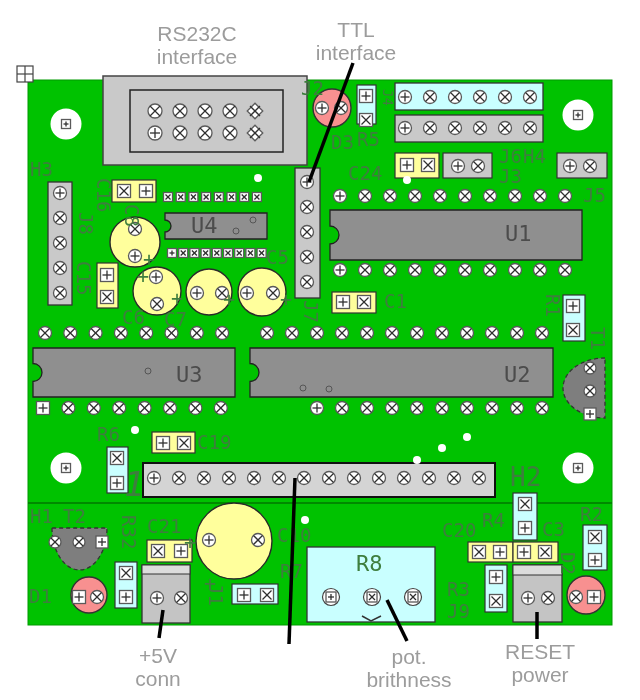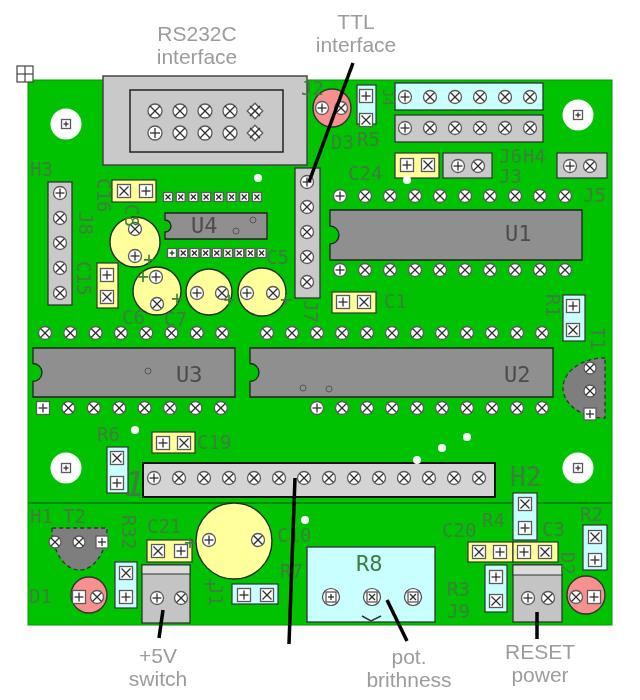--- a/index.html
+++ b/index.html
@@ -806,27 +806,27 @@
       <line x1="163" y1="610" x2="159" y2="638" stroke="#000000" stroke-width="3.5"></line>
       <line x1="295" y1="478" x2="289" y2="644" stroke="#000000" stroke-width="3.5"></line>
       <line x1="387" y1="600" x2="407" y2="641" stroke="#000000" stroke-width="3.5"></line>
       <line x1="537" y1="612" x2="537" y2="639" stroke="#000000" stroke-width="3.5"></line>
     </svg>
 
   <div class="callout" style="left:197px;top:22px">
     <div>RS232C</div>
     <div>interface</div>
   </div>
-  <div class="callout" style="left:356px;top:10px">
+  <div class="callout" style="left:356px;top:18px">
     <div>TTL</div>
     <div>interface</div>
   </div>
   <div class="callout" style="left:158px;top:644px">
     <div>+5V</div>
-    <div>switch</div>
+    <div>conn</div>
   </div>
   <div class="callout" style="left:409px;top:645px">
     <div>pot.</div>
     <div>brithness</div>
   </div>
   <div class="callout" style="left:540px;top:640px">
     <div>RESET</div>
     <div>power</div>
   </div>
 </div>

